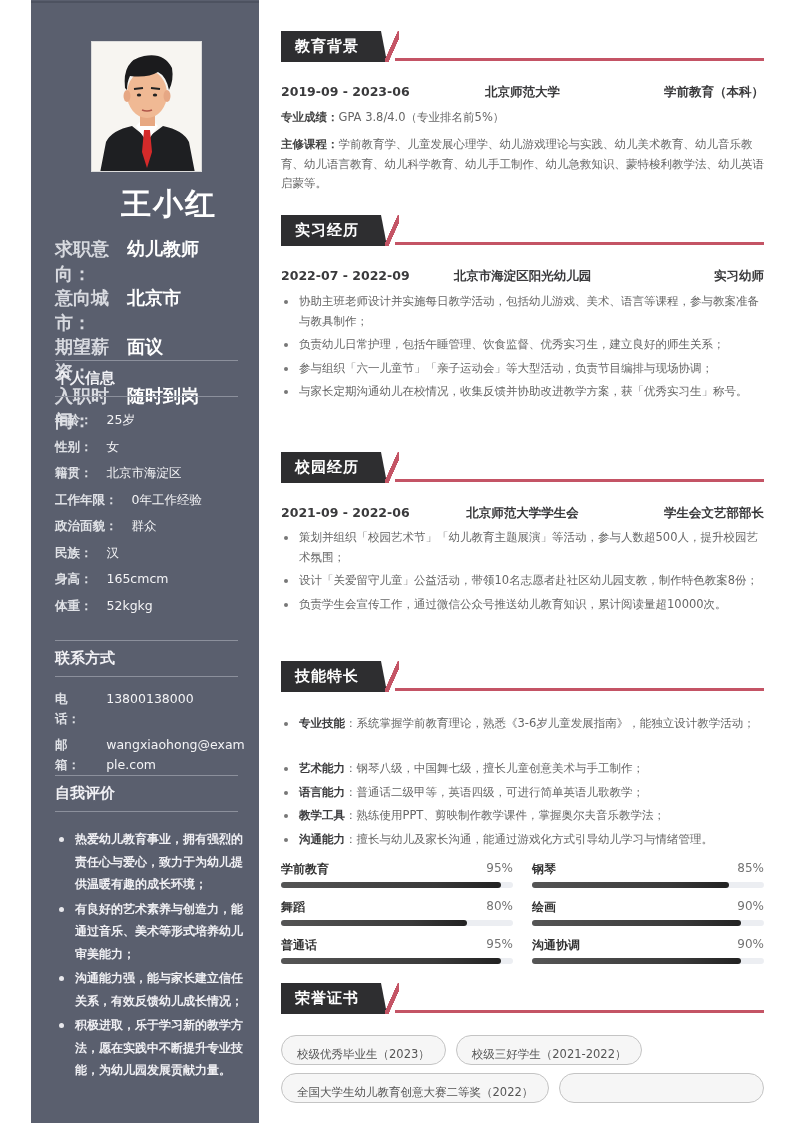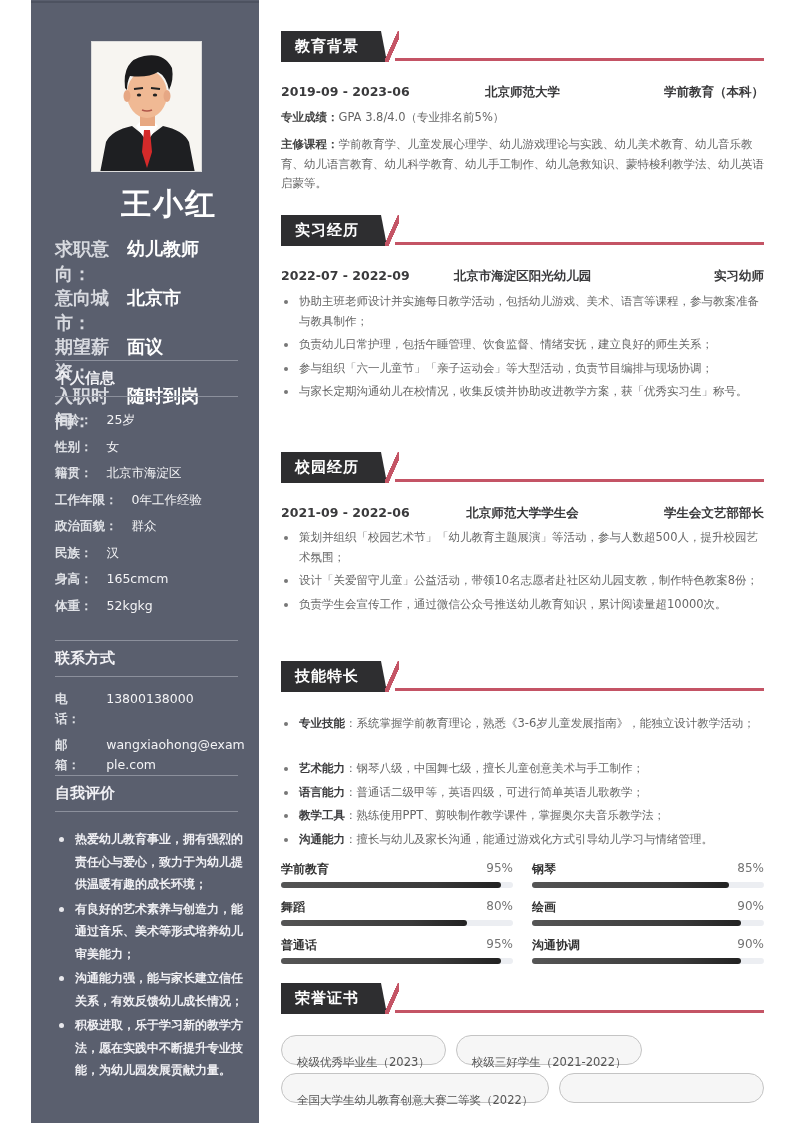--- a/index.html
+++ b/index.html
@@ -49,21 +49,21 @@
   .blist li b { color: #3a3a3c; }
 
   .skills { position: absolute; left: 0; top: 858px; width: 483px; display: grid; grid-template-columns: 232px 232px; column-gap: 19px; row-gap: 0; }
   .skill { height: 38px; position: relative; }
   .skill .lbl { position: absolute; left: 0; top: 3px; font-size: 12px; font-weight: bold; color: #333; }
   .skill .pct { position: absolute; right: 0; top: 3px; font-size: 12px; color: #737373; }
   .skill .track { position: absolute; left: 0; right: 0; top: 24px; height: 6px; border-radius: 3px; background: #eceef2; }
   .skill .fill { position: absolute; left: 0; top: 0; height: 6px; border-radius: 3px; background: linear-gradient(90deg, #555 0%, #3a3a3a 70%, #222 100%); }
 
   .tags { position: absolute; left: 0; top: 1035px; width: 483px; display: flex; flex-wrap: wrap; gap: 8px 10px; }
-  .tag { height: 30px; line-height: 28px; padding: 12px 15px; border: 1px solid #c4c4c4; border-radius: 15px; background: #f6f6f6; font-size: 11.5px; color: #555; white-space: nowrap; }
+  .tag { height: 30px; line-height: 28px; padding: 4px 15px; border: 1px solid #c4c4c4; border-radius: 15px; background: #f6f6f6; font-size: 11.5px; color: #555; white-space: nowrap; }
 </style>
 </head>
 <body>
 
 <div class="page">
 
   <aside class="sidebar">
     <div class="topline"></div>
     <div class="photo">
       <svg width="111" height="131" viewBox="0 0 111 131">
@@ -190,21 +190,21 @@
       <div class="slash"></div>
       <div class="rule"></div>
     </div>
     <div class="row3" style="top:268px">
       <span class="l">2022-07 - 2022-09</span>
       <span class="c">北京市海淀区阳光幼儿园</span>
       <span class="r">实习幼师</span>
     </div>
     <ul class="blist" style="top:292px">
       <li>协助主班老师设计并实施每日教学活动，包括幼儿游戏、美术、语言等课程，参与教案准备与教具制作；</li>
-      <li>负责幼儿日常护理，包括午睡管理、饮食监督、情绪安抚，建立良好的师生关系；</li>
+      <li>负责幼儿日常护理，包括午睡管理、饮食监督、优秀实习生，建立良好的师生关系；</li>
       <li>参与组织「六一儿童节」「亲子运动会」等大型活动，负责节目编排与现场协调；</li>
       <li>与家长定期沟通幼儿在校情况，收集反馈并协助改进教学方案，获「优秀实习生」称号。</li>
     </ul>
 
     <div class="sec-head" style="top:452px">
       <div class="tab">校园经历</div>
       <div class="slash"></div>
       <div class="rule"></div>
     </div>
     <div class="row3" style="top:505px">

